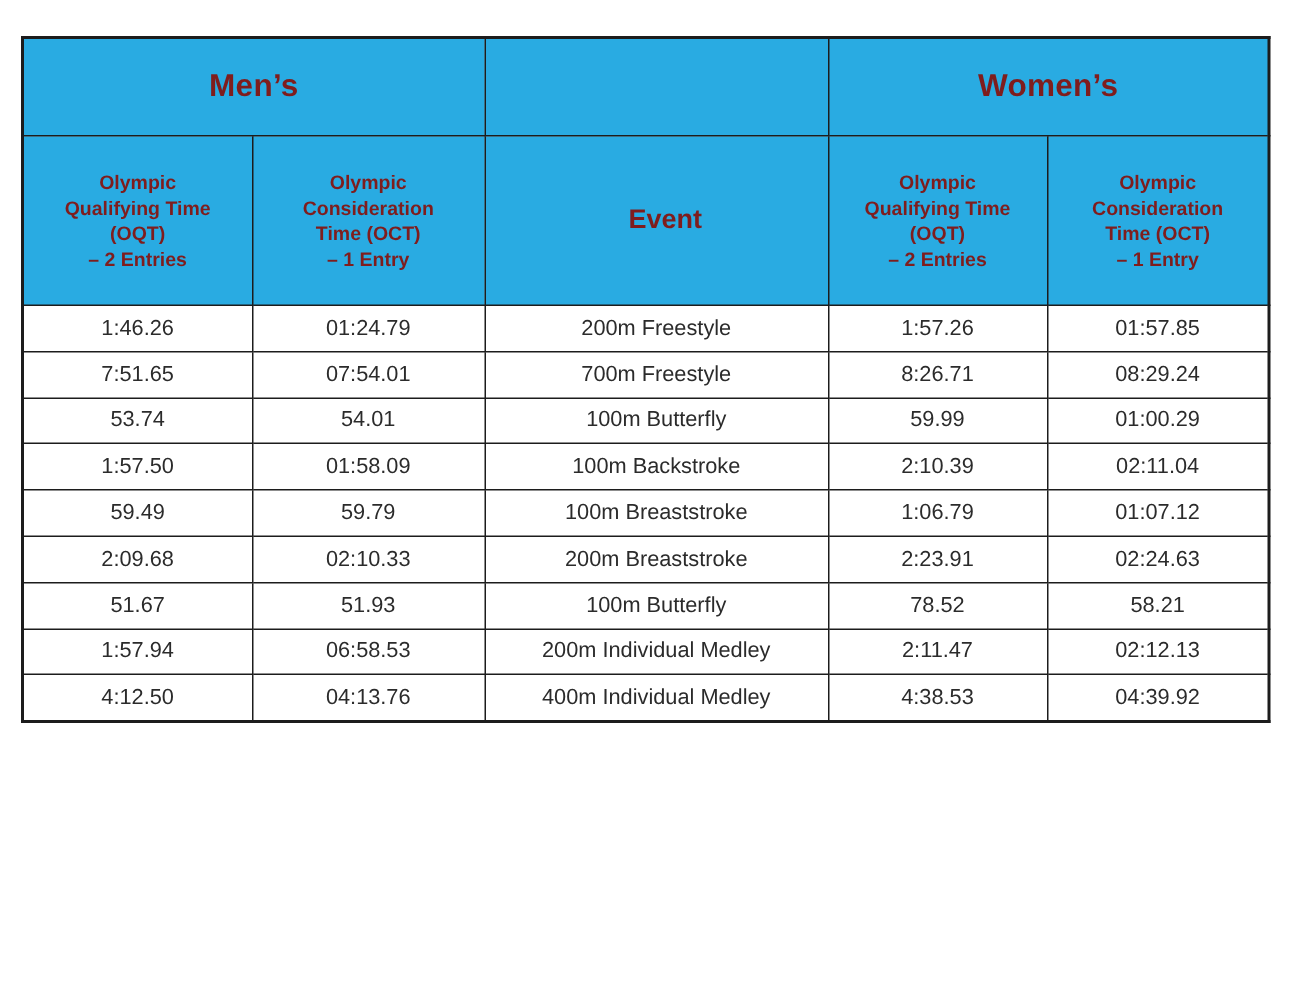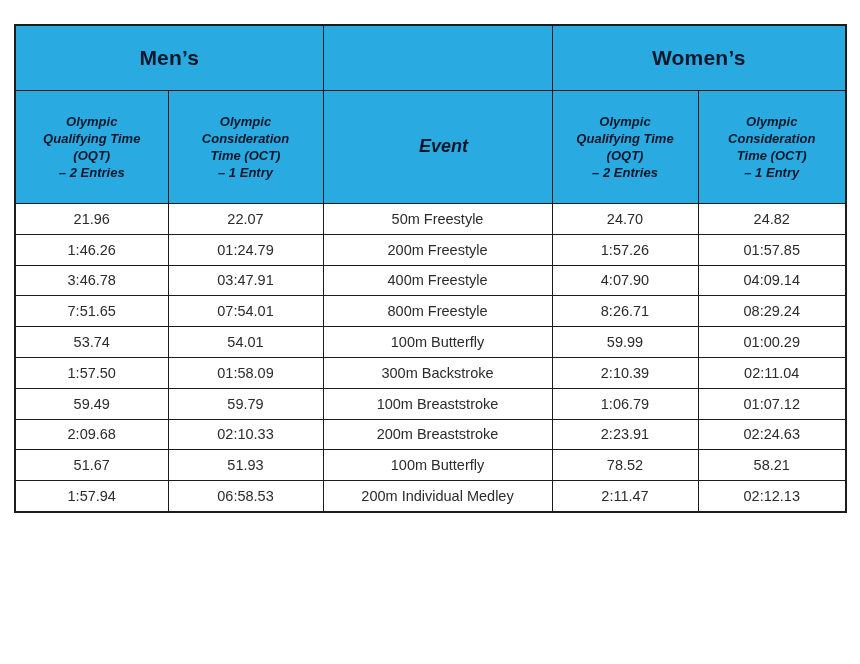--- a/index.html
+++ b/index.html
@@ -18,35 +18,34 @@
     border: 2px solid #1c1c1c;
   }
   .qual-table th, .qual-table td {
     border: 1.5px solid #1c1c1c;
     text-align: center;
     vertical-align: middle;
     padding: 0;
   }
   .qual-table thead th {
     background: #29abe2;
-    color: #0f172a;
+    color: #7f1d1d;
   }
   tr.group-row th {
     height: 64px;
     font-size: 21px;
     font-weight: bold;
     letter-spacing: 0.2px;
   }
   tr.sub-row th {
     height: 112px;
     font-size: 13px;
     font-weight: bold;
     line-height: 1.32;
     white-space: pre-line;
-    font-style: italic;
   }
   tr.sub-row th.event-head {
     font-size: 18px;
     white-space: normal;
     padding-left: 12px;
   }
   .qual-table tbody td {
     height: 29.8px;
     font-size: 14.5px;
     color: #2b2b2b;
@@ -85,58 +84,44 @@
 (OQT)
 – 2 Entries</th>
       <th>Olympic
 Consideration
 Time (OCT)
 – 1 Entry</th>
     </tr>
   </thead>
   <tbody>
     <tr>
-      <td>21.96</td>
-      <td>22.07</td>
-      <td>50m Freestyle</td>
-      <td>24.70</td>
-      <td>24.82</td>
-    </tr>
-    <tr>
       <td>1:46.26</td>
       <td>01:24.79</td>
       <td>200m Freestyle</td>
       <td>1:57.26</td>
       <td>01:57.85</td>
     </tr>
     <tr>
-      <td>3:46.78</td>
-      <td>03:47.91</td>
-      <td>400m Freestyle</td>
-      <td>4:07.90</td>
-      <td>04:09.14</td>
-    </tr>
-    <tr>
       <td>7:51.65</td>
       <td>07:54.01</td>
-      <td>800m Freestyle</td>
+      <td>700m Freestyle</td>
       <td>8:26.71</td>
       <td>08:29.24</td>
     </tr>
     <tr>
       <td>53.74</td>
       <td>54.01</td>
       <td>100m Butterfly</td>
       <td>59.99</td>
       <td>01:00.29</td>
     </tr>
     <tr>
       <td>1:57.50</td>
       <td>01:58.09</td>
-      <td>300m Backstroke</td>
+      <td>100m Backstroke</td>
       <td>2:10.39</td>
       <td>02:11.04</td>
     </tr>
     <tr>
       <td>59.49</td>
       <td>59.79</td>
       <td>100m Breaststroke</td>
       <td>1:06.79</td>
       <td>01:07.12</td>
     </tr>
@@ -154,14 +139,21 @@
       <td>78.52</td>
       <td>58.21</td>
     </tr>
     <tr>
       <td>1:57.94</td>
       <td>06:58.53</td>
       <td>200m Individual Medley</td>
       <td>2:11.47</td>
       <td>02:12.13</td>
     </tr>
+    <tr>
+      <td>4:12.50</td>
+      <td>04:13.76</td>
+      <td>400m Individual Medley</td>
+      <td>4:38.53</td>
+      <td>04:39.92</td>
+    </tr>
   </tbody>
 </table>
 
 </body></html>

